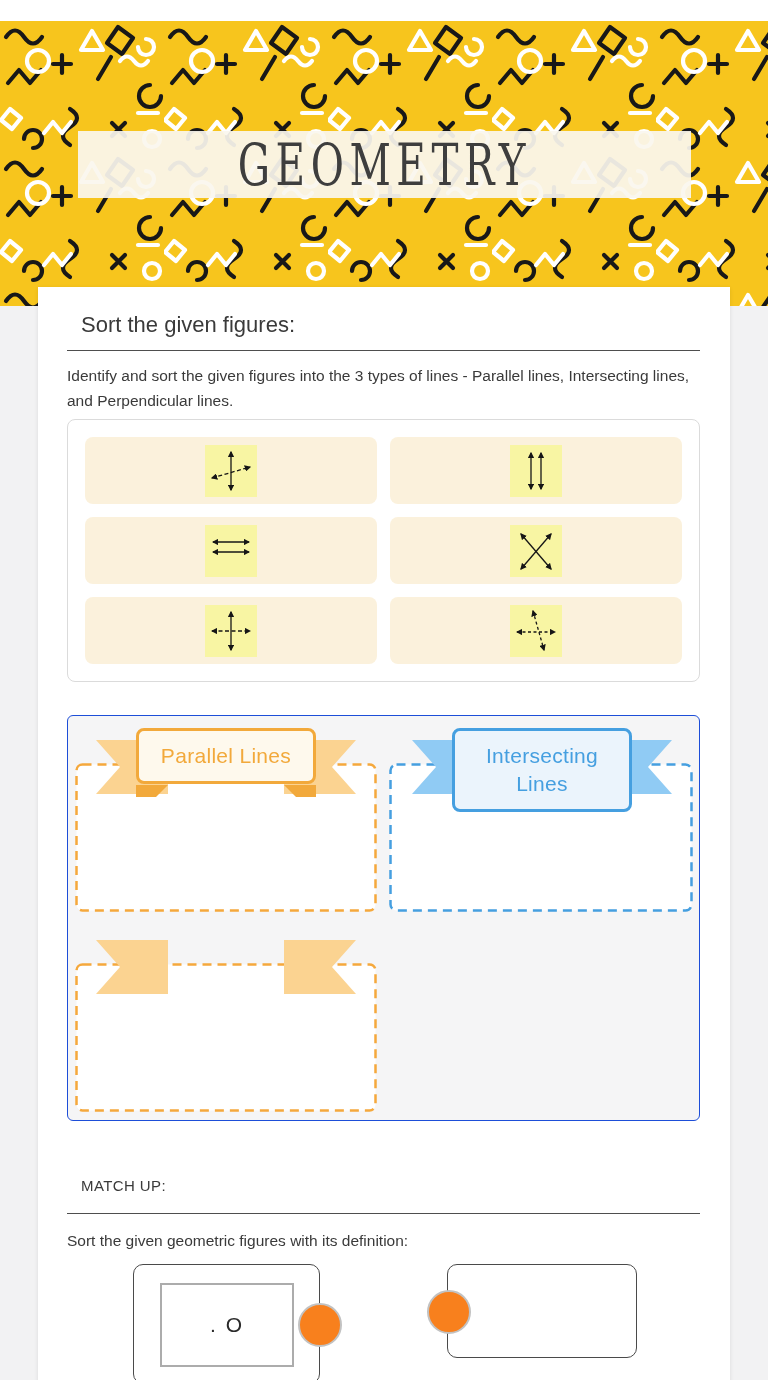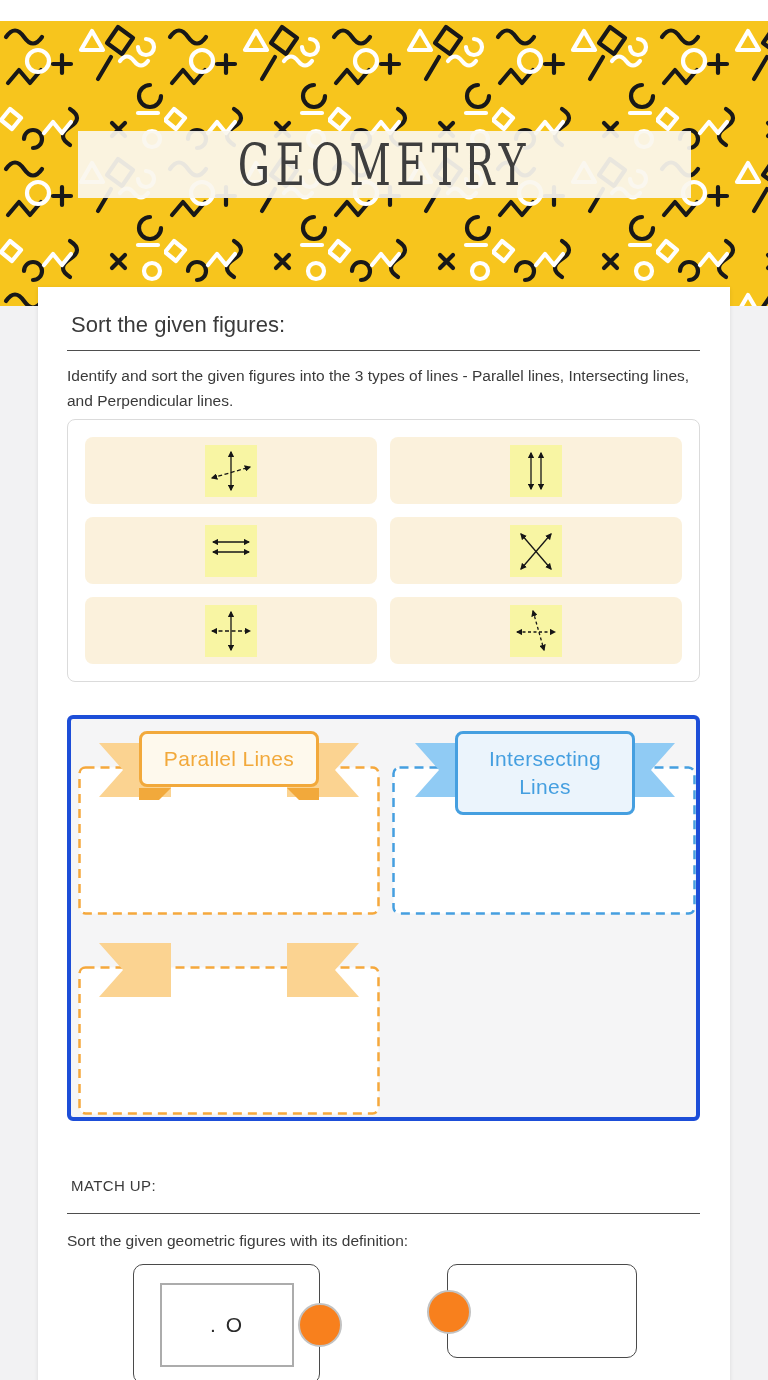--- a/index.html
+++ b/index.html
@@ -12,39 +12,39 @@
   .header svg { display:block; }
   .banner { position:absolute; left:78px; top:110px; width:613px; height:67px;
             background:rgba(250,246,238,0.93); display:flex; align-items:center; justify-content:center; }
   .banner-title { font-family:"DejaVu Serif", serif; font-size:44px; color:#3E3E3E;
             letter-spacing:6px; transform:scale(0.92,1.3); white-space:nowrap; }
 
   
   .sheet { position:absolute; left:38px; top:266px; width:692px; height:1114px; background:#FFFFFF;
            box-shadow:0 1px 4px rgba(0,0,0,0.10); }
 
-  .h-sec { position:absolute; left:33px; font-size:22px; color:#3A3A3A; font-weight:400; }
+  .h-sec { position:absolute; left:43px; font-size:22px; color:#3A3A3A; font-weight:400; }
   .rule  { position:absolute; left:29px; width:633px; border:none; border-top:1px solid #4E4E4E; }
   .para  { position:absolute; left:29px; width:633px; font-size:15.5px; line-height:25px; color:#3A3A3A; }
 
   #sort-heading { top:25px; }
   #sort-rule { top:63px; }
   #sort-para { top:76px; }
 
   
   .fig-panel { position:absolute; left:29px; top:132px; width:633px; height:263px;
                background:#FFFFFF; border:1px solid #DBDBDB; border-radius:8px;
                padding:17px; display:grid; grid-template-columns:1fr 1fr; column-gap:13px; row-gap:13px; }
   .fig-card { background:#FBF1DC; border-radius:8px; display:flex; align-items:center; justify-content:center; }
   .fig-tile { width:52px; height:52px; background:#F8F5A3; display:flex; align-items:center; justify-content:center; }
   .fig-tile svg { display:block; }
 
   
   .sort-panel { position:absolute; left:29px; top:428px; width:633px; height:406px;
-                background:#F5F5F6; border:4px solid #1d4ed8; border-radius:6px; }
+                background:#F5F5F6; border:1px solid #1d4ed8; border-radius:6px; }
   .zone { position:absolute; }
   .zone svg.zbord { position:absolute; left:0; top:0; }
 
   .ribbon { position:absolute; width:260px; z-index:2; }
   .ribbon .wings { position:absolute; left:0; top:12px; }
   .ribbon .rbox { position:relative; z-index:2; width:180px; margin:0 auto;
                   border-radius:8px; border:3px solid; text-align:center;
                   font-size:21px; line-height:28px; letter-spacing:0.3px; padding:11px 4px; }
   .rbox.orange { background:#FEF9ED; border-color:#F2A93B; color:#F2A93B; }
   .rbox.blue   { background:#EBF4FC; border-color:#459FE0; color:#459FE0; }

